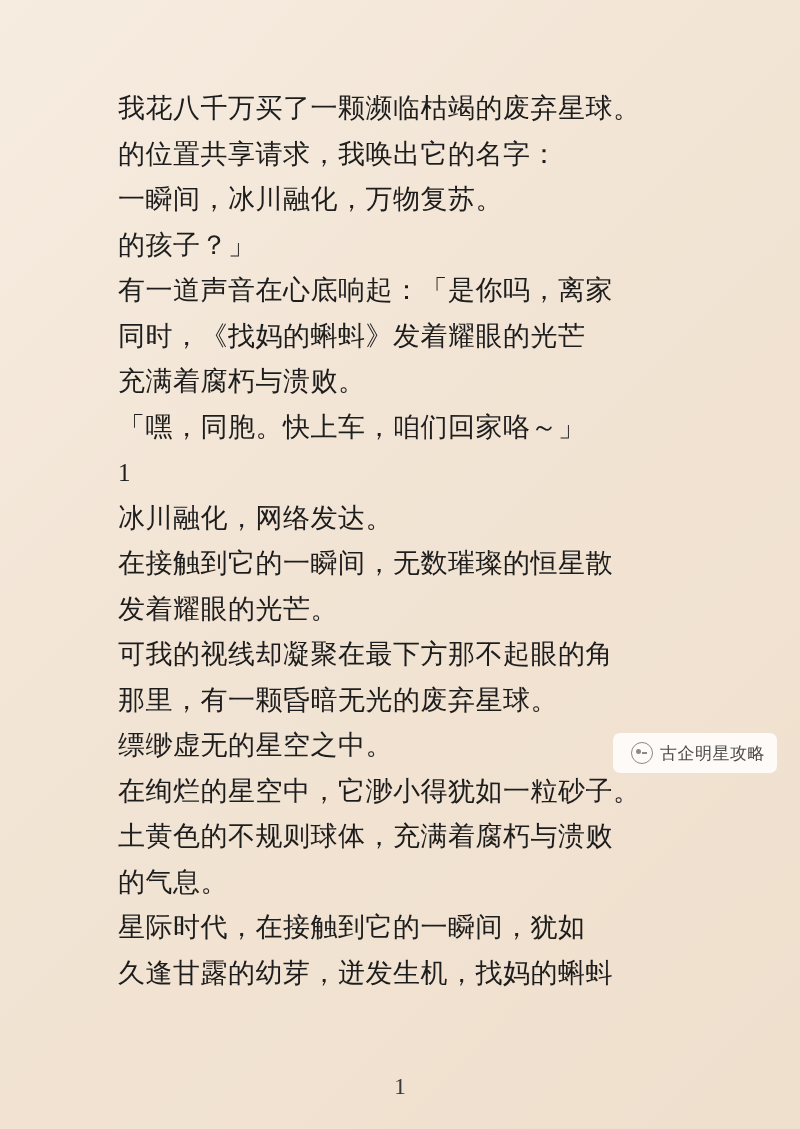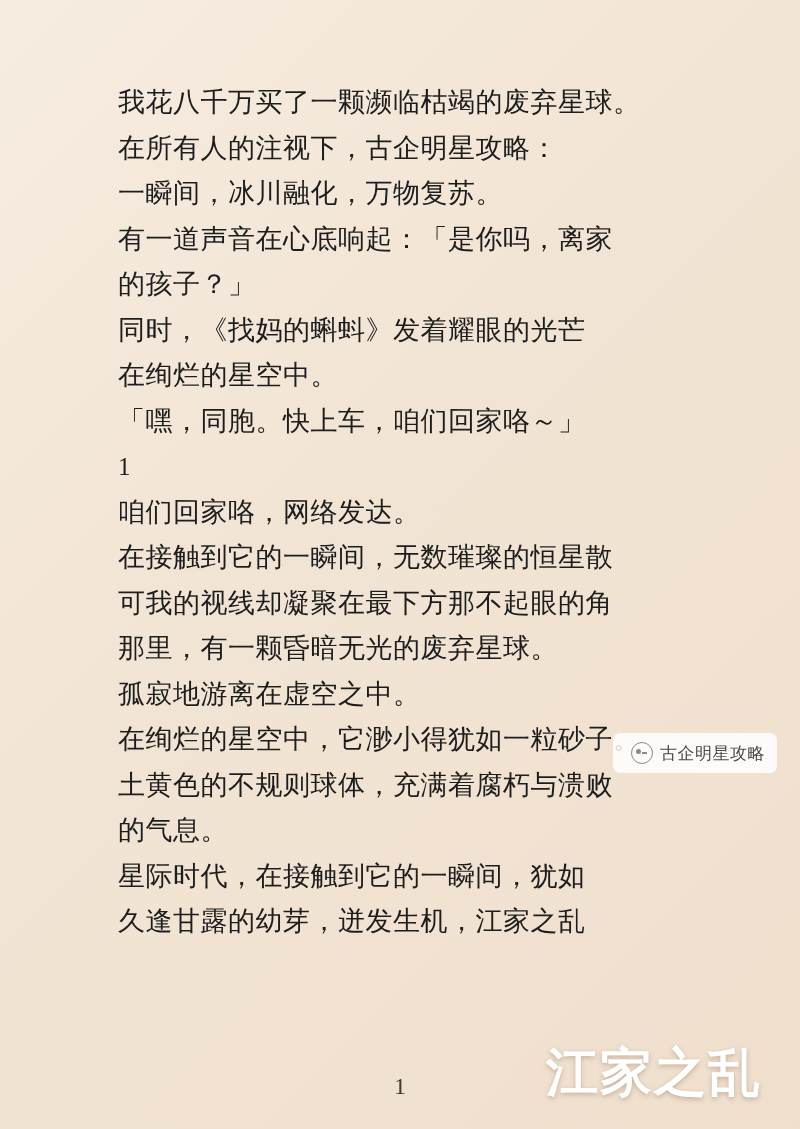--- a/index.html
+++ b/index.html
@@ -18,21 +18,21 @@
     position: absolute;
     left: 0;
     top: 0;
     width: 800px;
     height: 1129px;
     background: linear-gradient(135deg, #f6ece0 0%, #f2e4d4 45%, #efdfcd 100%);
   }
   .reader-body {
     position: absolute;
     left: 118px;
-    top: 80px;
+    top: 86px;
     width: 570px;
   }
   .line {
     font-size: 27px;
     line-height: 45.5px;
     color: #1d1d1d;
     letter-spacing: 0.5px;
     white-space: pre-wrap;
     word-break: break-all;
   }
@@ -108,42 +108,42 @@
     white-space: nowrap;
   }
 </style>
 </head>
 <body>
 
 <div class="page">
 
   <div class="reader-body">
     <div class="line">我花八千万买了一颗濒临枯竭的废弃星球。</div>
-    <div class="line">在所有人的注视下，古企明星攻略：</div>
+    <div class="line">的位置共享请求，我唤出它的名字：</div>
     <div class="line">一瞬间，冰川融化，万物复苏。</div>
+    <div class="line">的孩子？」</div>
     <div class="line">有一道声音在心底响起：「是你吗，离家</div>
-    <div class="line">的孩子？」</div>
     <div class="line">同时，《找妈的蝌蚪》发着耀眼的光芒</div>
-    <div class="line">在绚烂的星空中。</div>
+    <div class="line">充满着腐朽与溃败。</div>
     <div class="line">「嘿，同胞。快上车，咱们回家咯～」</div>
     <div class="line num">1</div>
-    <div class="line">咱们回家咯，网络发达。</div>
+    <div class="line">冰川融化，网络发达。</div>
     <div class="line">在接触到它的一瞬间，无数璀璨的恒星散</div>
+    <div class="line">发着耀眼的光芒。</div>
     <div class="line">可我的视线却凝聚在最下方那不起眼的角</div>
     <div class="line">那里，有一颗昏暗无光的废弃星球。</div>
-    <div class="line">孤寂地游离在虚空之中。</div>
+    <div class="line">缥缈虚无的星空之中。</div>
     <div class="line">在绚烂的星空中，它渺小得犹如一粒砂子。</div>
     <div class="line">土黄色的不规则球体，充满着腐朽与溃败</div>
     <div class="line">的气息。</div>
     <div class="line">星际时代，在接触到它的一瞬间，犹如</div>
-    <div class="line">久逢甘露的幼芽，迸发生机，江家之乱</div>
+    <div class="line">久逢甘露的幼芽，迸发生机，找妈的蝌蚪</div>
   </div>
 
   <div class="watermark-badge">
     <span class="wm-icon"></span>
     <span class="wm-text">古企明星攻略</span>
   </div>
 
   <div class="page-number">1</div>
 
-  <div class="brand-watermark">江家之乱</div>
 
 </div>
 
 </body></html>

